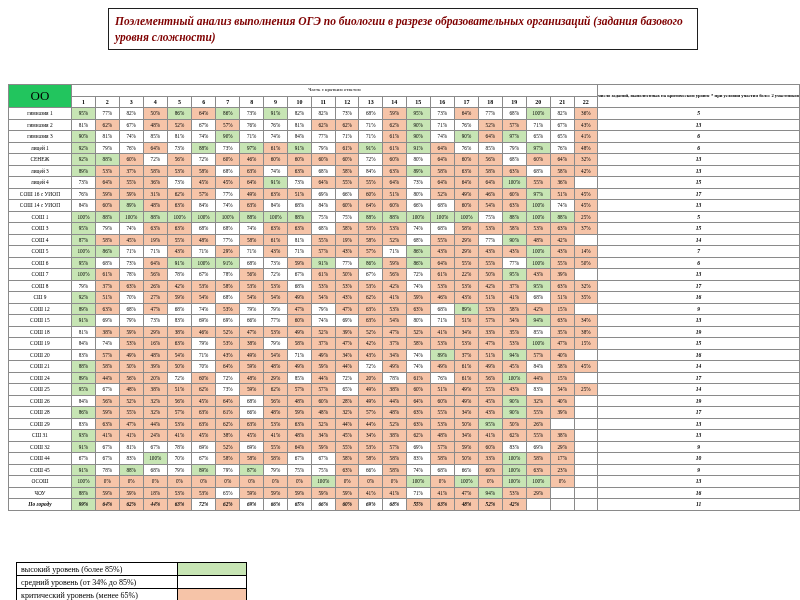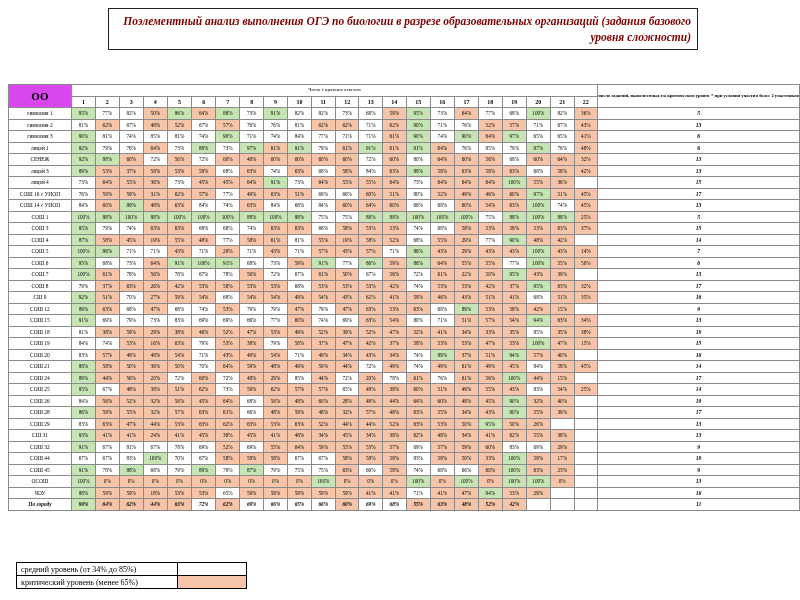--- a/index.html
+++ b/index.html
@@ -8,21 +8,21 @@
     background:#ffffff;
     font-family:"Liberation Serif", serif;
     color:#000;
     overflow:hidden;
   }
   .page{position:relative;width:800px;height:600px;}
 
   .title{
     position:absolute;
     left:108px;top:8px;width:590px;
-    text-align:right;
+    text-align:left;
     font-style:italic;
     font-weight:bold;
     font-size:11.5px;
     line-height:16px;
     color:#7f0000;
     border:1px solid #1f1f1f;
     background:#ffffff;
     padding:4px 6px;
     box-sizing:border-box;
   }
@@ -54,23 +54,23 @@
     height:12px;
   }
   .hdr-num{
     font-size:6px;
     font-weight:bold;
     background:#ffffff;
     height:34px;
   }
   .corner{
     width:68px;
-    font-size:11px;
-    font-weight:bold;
-    background:#d946ef;
+    font-size:13px;
+    font-weight:normal;
+    background:#22c55e;
   }
   .lastcol-hdr{
     width:72px;
     font-size:4.6px;
     line-height:6px;
     white-space:normal;
     padding:1px 2px;
     font-weight:bold;
   }
   td.org{
@@ -1059,20 +1059,24 @@
             <td class="tot">11</td>
           </tr>
         </tbody>
     </table>
   </div>
 
   <div class="legend">
     <table>
       <tbody id="legend-body">
           <tr>
+            <td class="lab">высокий уровень (более 85%)</td>
+            <td class="sw sw-high"></td>
+          </tr>
+          <tr>
             <td class="lab">средний уровень (от 34% до 85%)</td>
             <td class="sw sw-mid"></td>
           </tr>
           <tr>
             <td class="lab">критический уровень (менее 65%)</td>
             <td class="sw sw-low"></td>
           </tr>
         </tbody>
     </table>
   </div>

